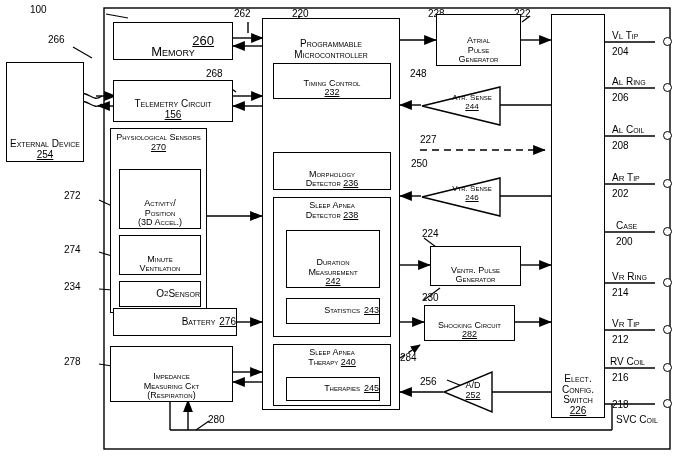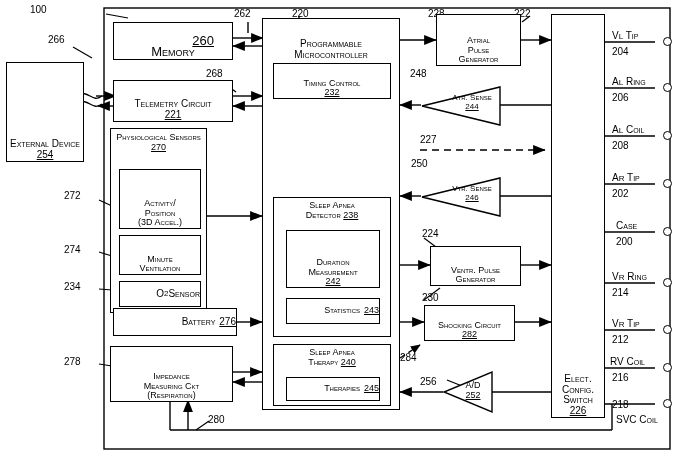--- a/index.html
+++ b/index.html
@@ -142,21 +142,21 @@
     <span class="lbl u t10">254</span>
   </div>
 
   <div class="box" style="left:113px;top:22px;width:120px;height:38px;">
     <span class="lbl sc t11" style="display:inline;">Memory</span>
     <span class="lbl u t11" style="position:absolute;right:18px;top:11px;">260</span>
   </div>
 
   <div class="box" style="left:113px;top:80px;width:120px;height:42px;">
     <span class="lbl sc t10">Telemetry Circuit</span>
-    <span class="lbl u t10">221</span>
+    <span class="lbl u t10">156</span>
   </div>
 
   <div class="box" style="left:110px;top:128px;width:97px;height:185px;justify-content:flex-start;padding-top:4px;">
     <span class="lbl sc t9">Physiological Sensors</span>
     <span class="lbl u t9" style="margin-bottom:4px;">270</span>
     <div class="box" style="position:absolute;left:8px;top:40px;width:82px;height:60px;">
       <span class="lbl sc t9">Activity/</span>
       <span class="lbl sc t9">Position</span>
       <span class="lbl sc t9">(3D Accel.)</span>
     </div>
@@ -185,20 +185,24 @@
   <div class="box" style="left:262px;top:18px;width:138px;height:392px;justify-content:flex-start;padding-top:20px;">
     <span class="lbl sc t10">Programmable</span>
     <span class="lbl sc t10">Microcontroller</span>
 
     <div class="box" style="position:absolute;left:10px;top:44px;width:118px;height:36px;">
       <span class="lbl sc t9">Timing Control</span>
       <span class="lbl u t9">232</span>
     </div>
 
 
+    <div class="box" style="position:absolute;left:10px;top:133px;width:118px;height:38px;">
+      <span class="lbl sc t9">Morphology</span>
+      <span class="lbl t9"><span class="sc">Detector</span> <span class="u">236</span></span>
+    </div>
 
     <div class="box" style="position:absolute;left:10px;top:178px;width:118px;height:140px;justify-content:flex-start;padding-top:3px;">
       <span class="lbl sc t9">Sleep Apnea</span>
       <span class="lbl t9"><span class="sc">Detector</span> <span class="u">238</span></span>
       <div class="box" style="position:absolute;left:12px;top:32px;width:94px;height:58px;">
         <span class="lbl sc t9">Duration</span>
         <span class="lbl sc t9">Measurement</span>
         <span class="lbl u t9">242</span>
       </div>
       <div class="box" style="position:absolute;left:12px;top:100px;width:94px;height:26px;flex-direction:row;gap:4px;">

